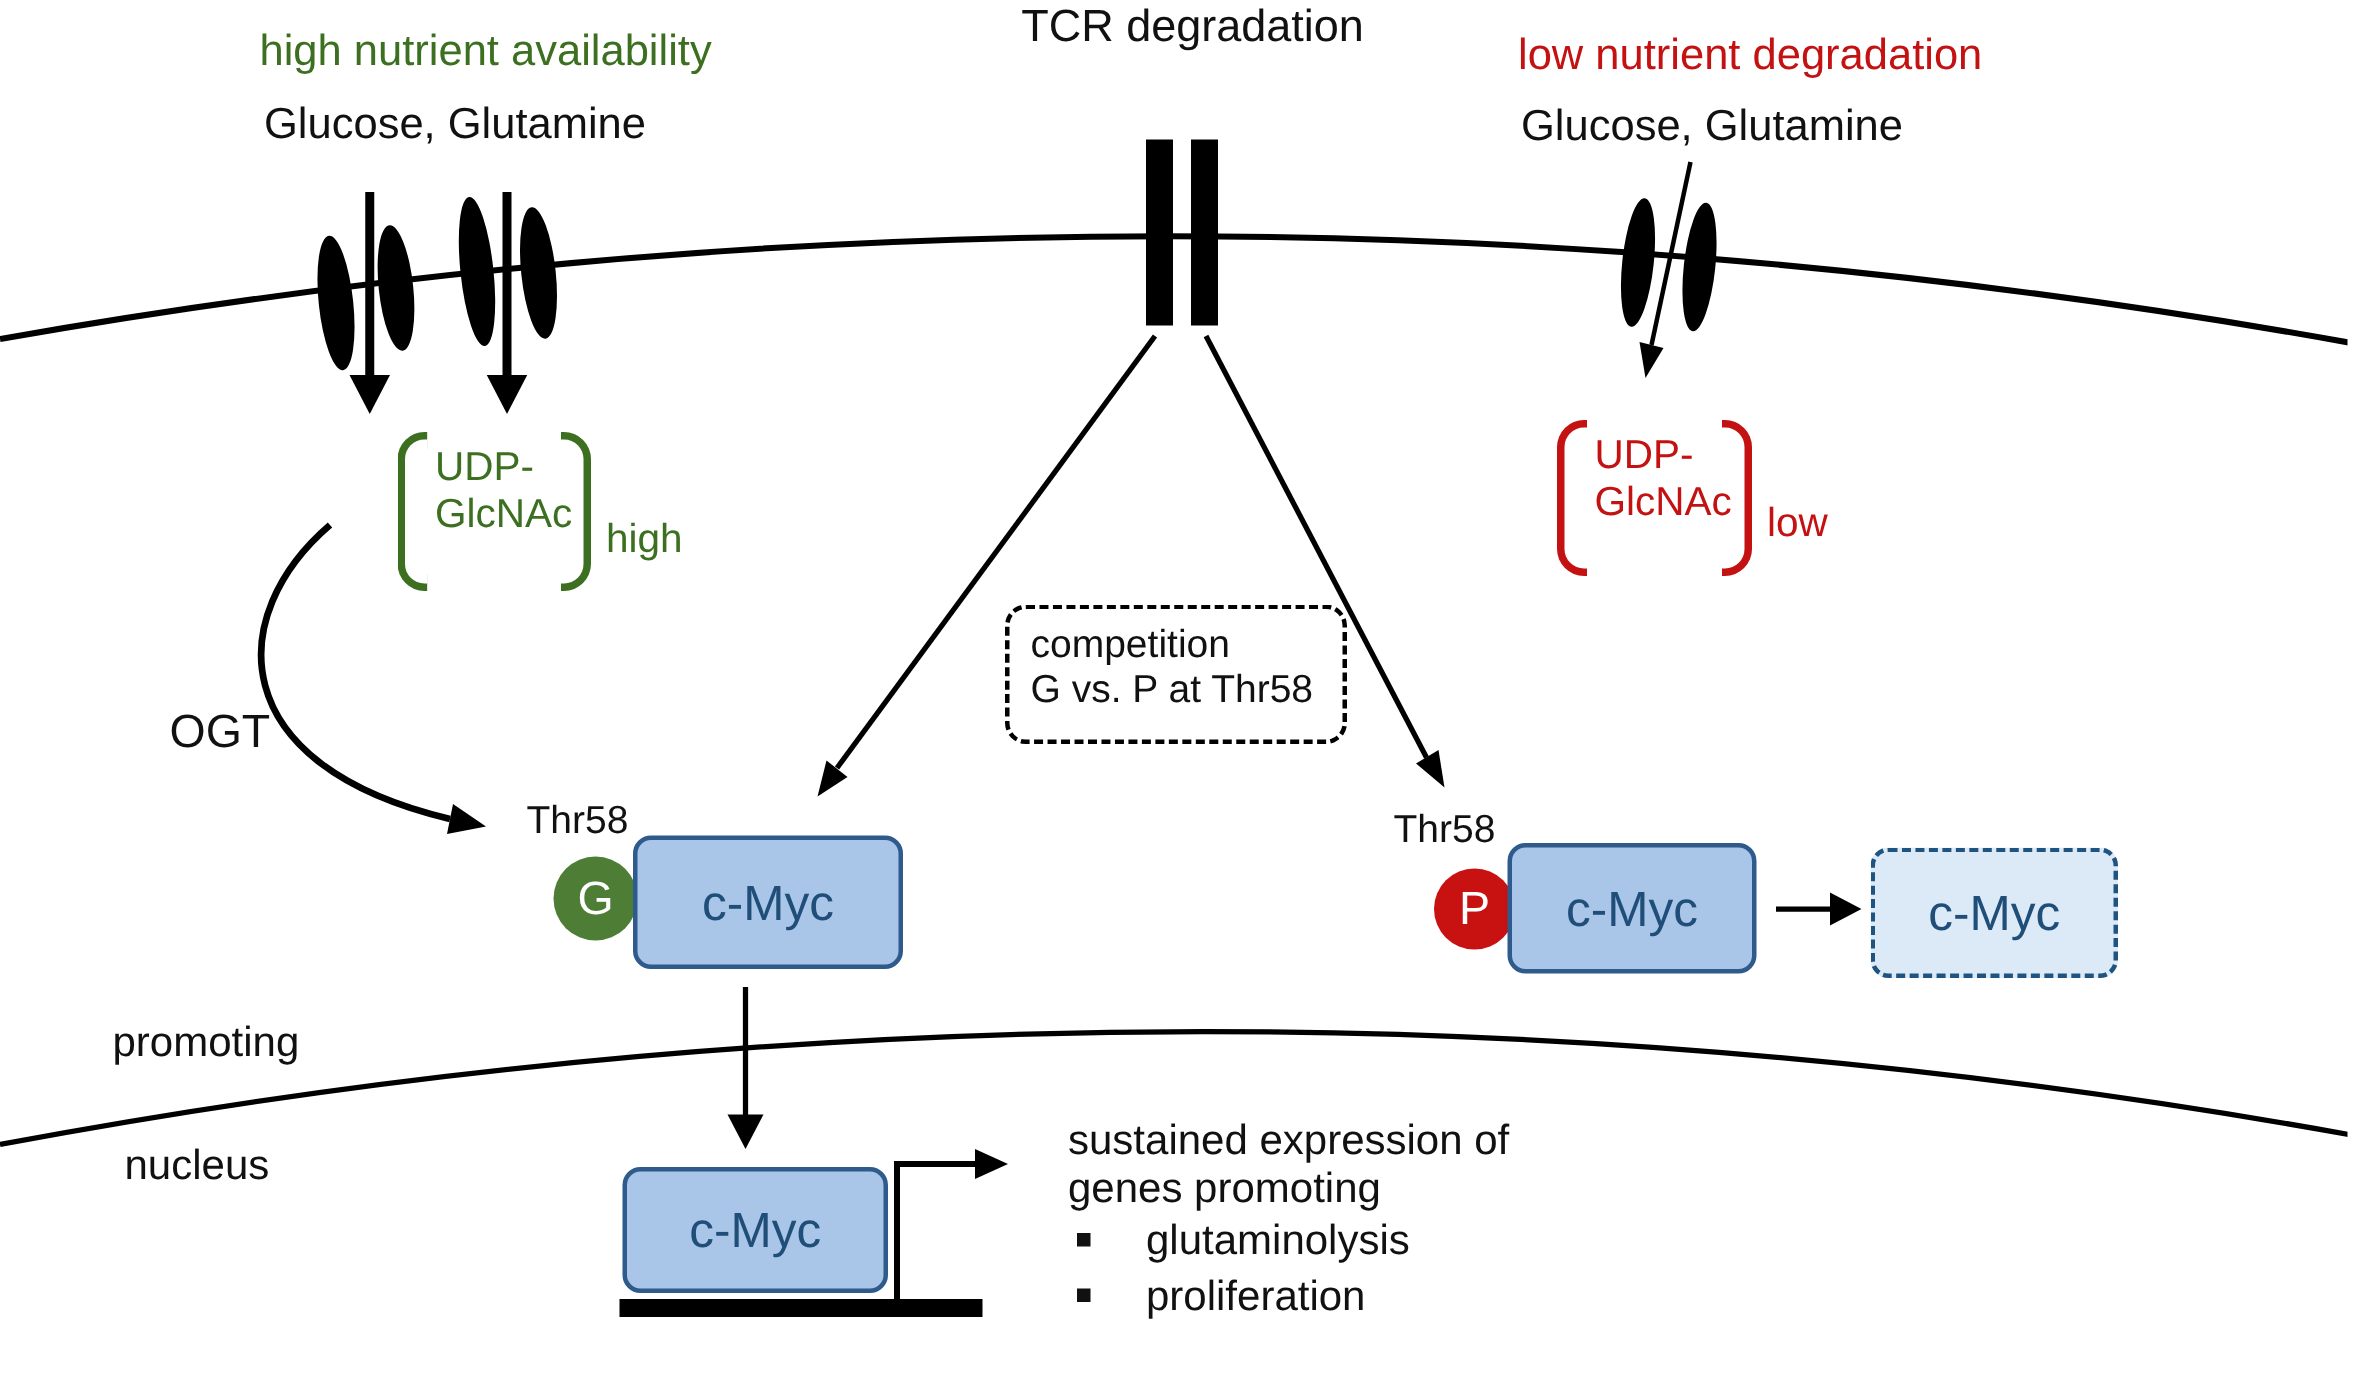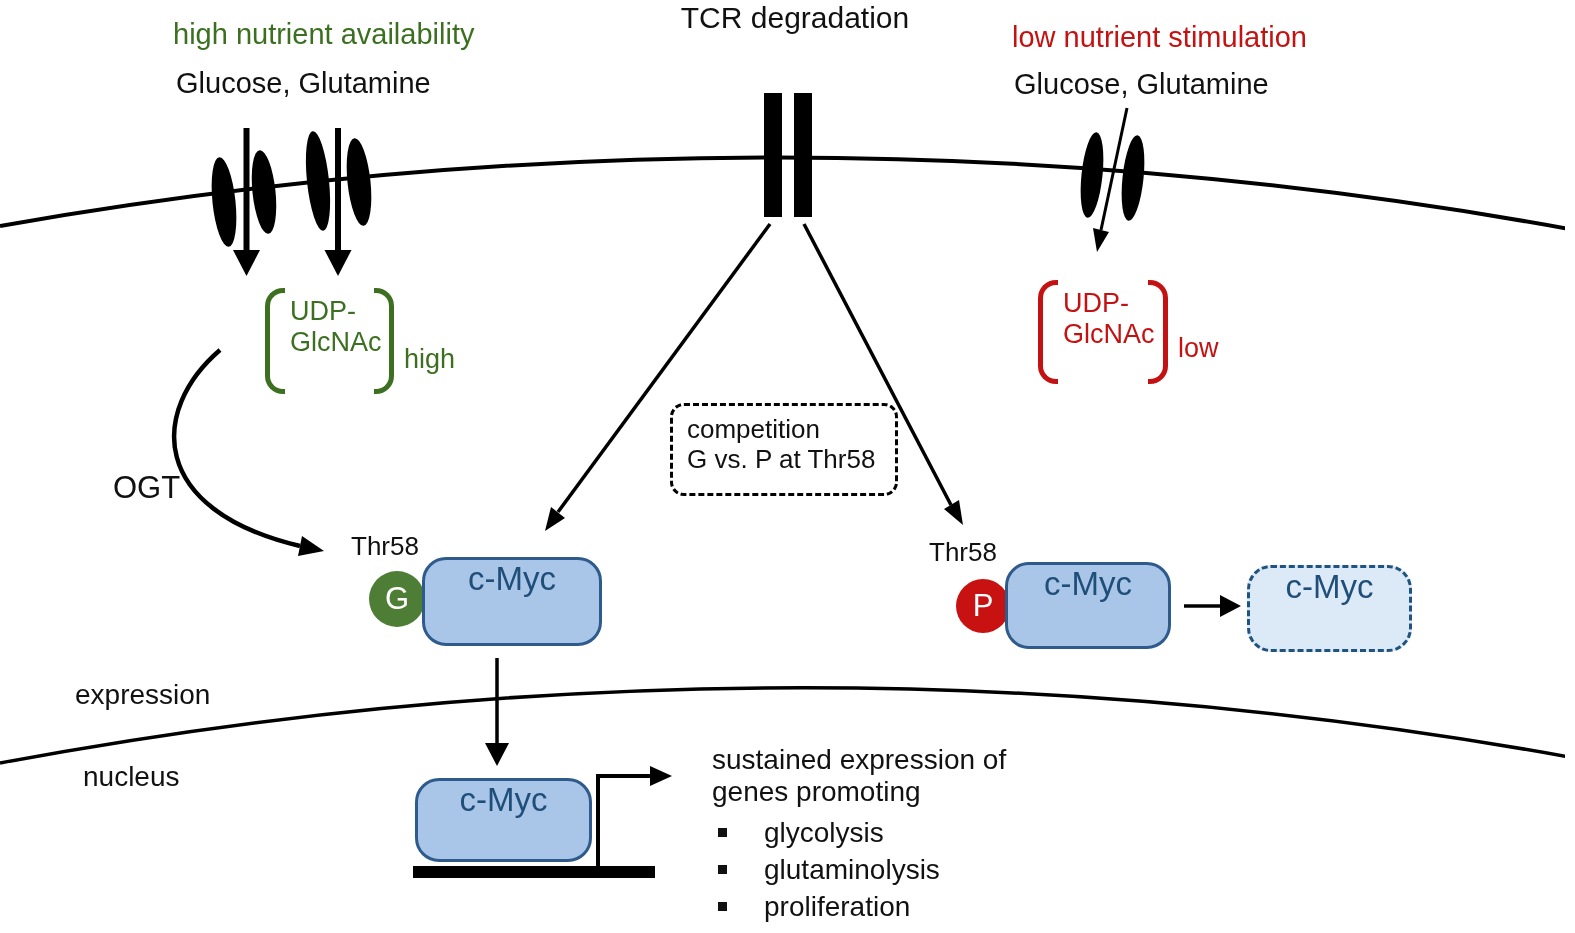--- a/index.html
+++ b/index.html
@@ -8,22 +8,22 @@
     font-family:"Liberation Sans","DejaVu Sans",sans-serif;color:#111;
   }
   .abs{position:absolute;}
   .lbl{white-space:nowrap;line-height:1.15;}
   .green{color:var(--green-text);}
   .red{color:var(--red-text);}
   svg{position:absolute;left:0;top:0;}
   .ink-line{stroke:var(--ink);fill:none;}
   .ink-fill{fill:var(--ink);stroke:none;}
   .myc-box{
-    background:var(--myc-fill);border:3.5px solid var(--myc-border);border-radius:24px;
-    display:flex;align-items:flex-start;justify-content:center;
+    background:var(--myc-fill);border:3.5px solid var(--myc-border);border-radius:12px;
+    display:flex;align-items:center;justify-content:center;
     color:var(--myc-text);font-size:33px;
   }
   .myc-ghost{
     background:var(--ghost-fill);border:3.5px dashed var(--ghost-border);
   }
   .mod-circle{
     border-radius:50%;color:#fff;display:flex;align-items:center;justify-content:center;
     font-size:31px;
   }
   .bracket{width:15px;}
@@ -109,21 +109,21 @@
     </g>
   </svg>
 
   <div class="abs lbl green" style="left:173px;top:18px;font-size:29px;">high nutrient availability</div>
   <div class="abs lbl" style="left:176px;top:67px;font-size:29px;">Glucose, Glutamine</div>
 
   <div class="abs" style="left:655px;top:1px;width:280px;text-align:center;font-size:30px;line-height:1.4;">
     <div class="lbl">TCR degradation</div>
   </div>
 
-  <div class="abs lbl red" style="left:1012px;top:21px;font-size:29px;">low nutrient stimulation</div>
+  <div class="abs lbl red" style="left:1012px;top:21px;font-size:29px;">low nutrient degradation</div>
   <div class="abs lbl" style="left:1014px;top:68px;font-size:29px;">Glucose, Glutamine</div>
 
   <div class="abs bracket bracket-l green-br" style="left:265px;top:288px;height:96px;"></div>
   <div class="abs green" style="left:290px;top:296px;font-size:27px;line-height:36px;">
     <div class="lbl">UDP-</div>
     <div class="lbl">GlcNAc</div>
   </div>
   <div class="abs bracket bracket-r green-br" style="left:374px;top:288px;height:96px;"></div>
   <div class="abs lbl green" style="left:404px;top:344px;font-size:27px;">high</div>
 
@@ -156,34 +156,30 @@
   </div>
   <div class="abs myc-box" style="left:1005px;top:562px;width:160px;height:81px;">
     <span>c-Myc</span>
   </div>
 
   <div class="abs lbl" style="left:1262px;top:522px;font-size:27px;margin-top:40px;">degradation</div>
   <div class="abs myc-box myc-ghost" style="left:1247px;top:565px;width:159px;height:81px;">
     <span>c-Myc</span>
   </div>
 
-  <div class="abs lbl" style="left:75px;top:679px;font-size:28px;">expression</div>
+  <div class="abs lbl" style="left:75px;top:679px;font-size:28px;">promoting</div>
   <div class="abs lbl" style="left:83px;top:761px;font-size:28px;">nucleus</div>
 
   <div class="abs myc-box" style="left:415px;top:778px;width:171px;height:78px;">
     <span>c-Myc</span>
   </div>
 
   <div class="abs" style="left:712px;top:744px;width:360px;font-size:28px;line-height:37px;">
     <div class="lbl">sustained expression of</div>
     <div class="lbl">genes promoting</div>
-    <div class="bullet-row" style="margin-top:6px;">
-      <span class="bullet-square"></span>
-      <span class="lbl">glycolysis</span>
-    </div>
     <div class="bullet-row">
       <span class="bullet-square"></span>
       <span class="lbl">glutaminolysis</span>
     </div>
     <div class="bullet-row">
       <span class="bullet-square"></span>
       <span class="lbl">proliferation</span>
     </div>
   </div>
 

